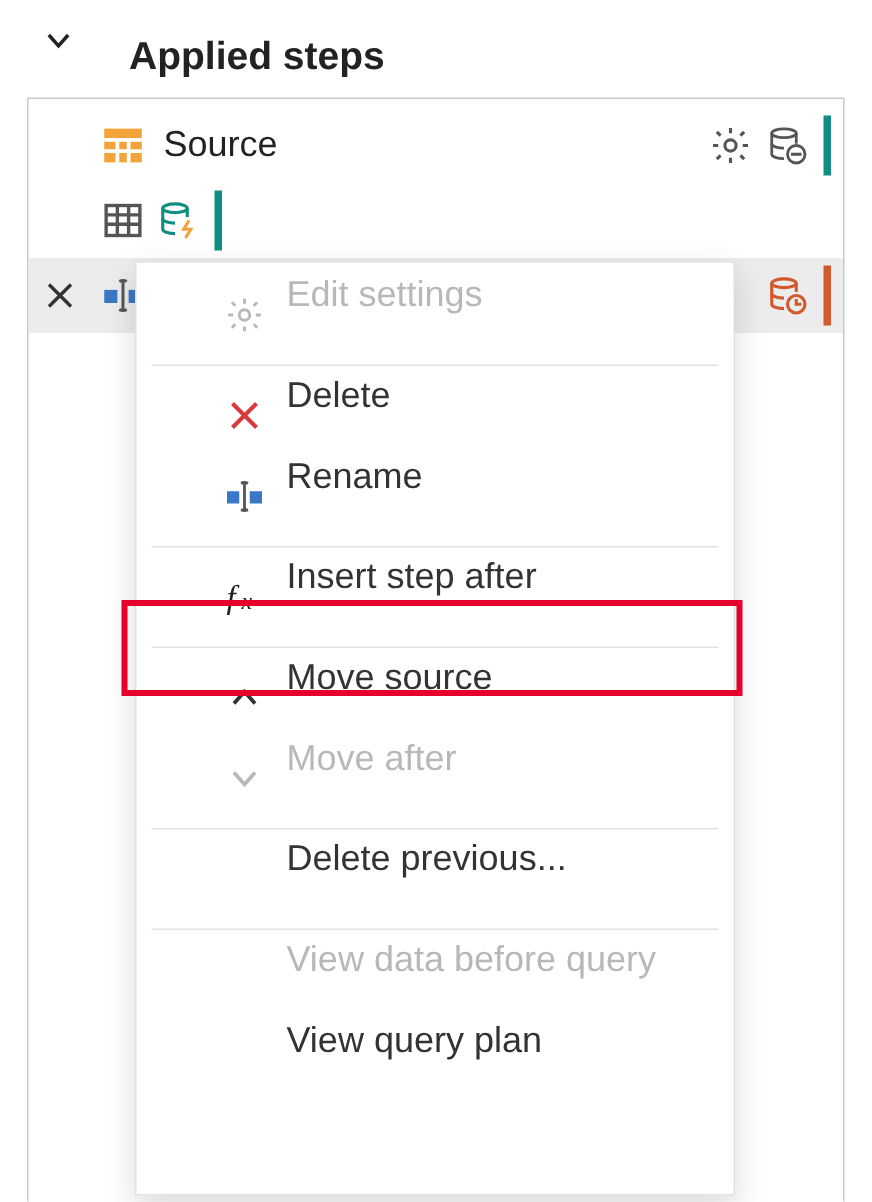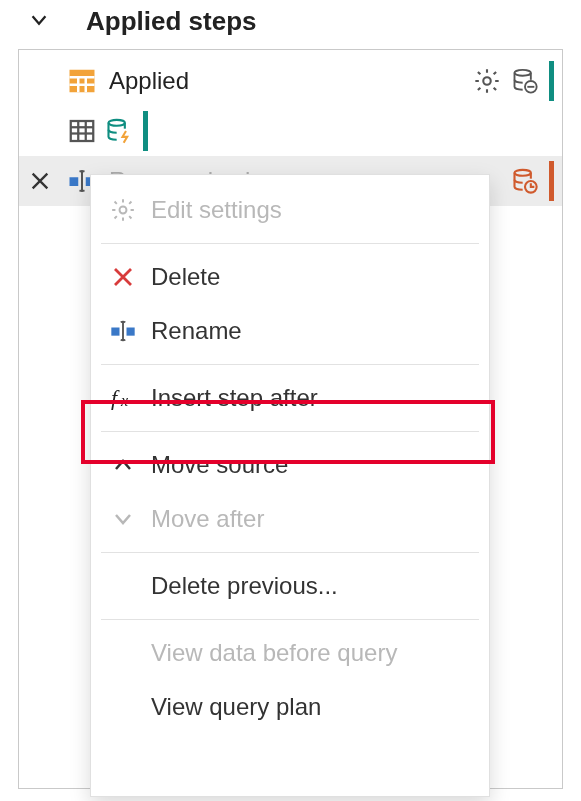--- a/index.html
+++ b/index.html
@@ -16,20 +16,21 @@
   .panel { padding: 6px 0 0 0; }
   .panel-header {
     display: flex;
     align-items: center;
     padding: 0 10px 8px 28px;
   }
   .panel-title {
     font-size: 26px;
     font-weight: 600;
     margin-left: 36px;
+    margin-top: 16px;
   }
   .steps-box {
     border: 1px solid #c9c9c9;
     margin: 4px 18px 0 18px;
     height: 740px;
     padding-top: 6px;
   }
   .step-row {
     display: flex;
     align-items: center;
@@ -75,25 +76,25 @@
     left: 90px;
     width: 400px;
     background: #fff;
     border: 1px solid #e0e0e0;
     box-shadow: 0 8px 20px rgba(0,0,0,0.15);
     padding: 8px 0;
     z-index: 10;
   }
   .ctx-item {
     display: flex;
-    align-items: center;
     height: 54px;
     padding: 0 10px 0 10px;
     font-size: 24px;
     color: #333;
+    margin-left: 40px;
   }
   .ctx-item.disabled { color: #b8b8b8; }
   .ctx-icon {
     width: 44px;
     display: flex;
     justify-content: center;
     align-items: center;
   }
   .ctx-label { padding-left: 6px; }
   .ctx-sep {
@@ -127,21 +128,21 @@
       <div class="step-icon">
         <svg width="30" height="30" viewBox="0 0 24 24">
           <rect x="2" y="3" width="20" height="18" fill="#f2a33a"></rect>
           <rect x="2" y="3" width="20" height="5" fill="#fff" opacity="0.0"></rect>
           <line x1="2" y1="9" x2="22" y2="9" stroke="#fff" stroke-width="2"></line>
           <line x1="2" y1="15" x2="22" y2="15" stroke="#fff" stroke-width="2"></line>
           <line x1="9" y1="9" x2="9" y2="21" stroke="#fff" stroke-width="2"></line>
           <line x1="15" y1="9" x2="15" y2="21" stroke="#fff" stroke-width="2"></line>
         </svg>
       </div>
-      <div class="step-label">Applied</div>
+      <div class="step-label">Source</div>
       <div class="step-right">
         <div class="right-ic">
           <svg width="28" height="28" viewBox="0 0 24 24" fill="none" stroke="#555" stroke-width="1.8">
             <circle cx="12" cy="12" r="3.2"></circle>
             <path d="M12 2v3M12 19v3M4.2 4.2l2.1 2.1M17.7 17.7l2.1 2.1M2 12h3M19 12h3M4.2 19.8l2.1-2.1M17.7 6.3l2.1-2.1"></path>
           </svg>
         </div>
         <div class="right-ic">
           <svg width="28" height="28" viewBox="0 0 24 24" fill="none" stroke="#555" stroke-width="1.6">
             <ellipse cx="10" cy="5" rx="7" ry="2.5"></ellipse>

